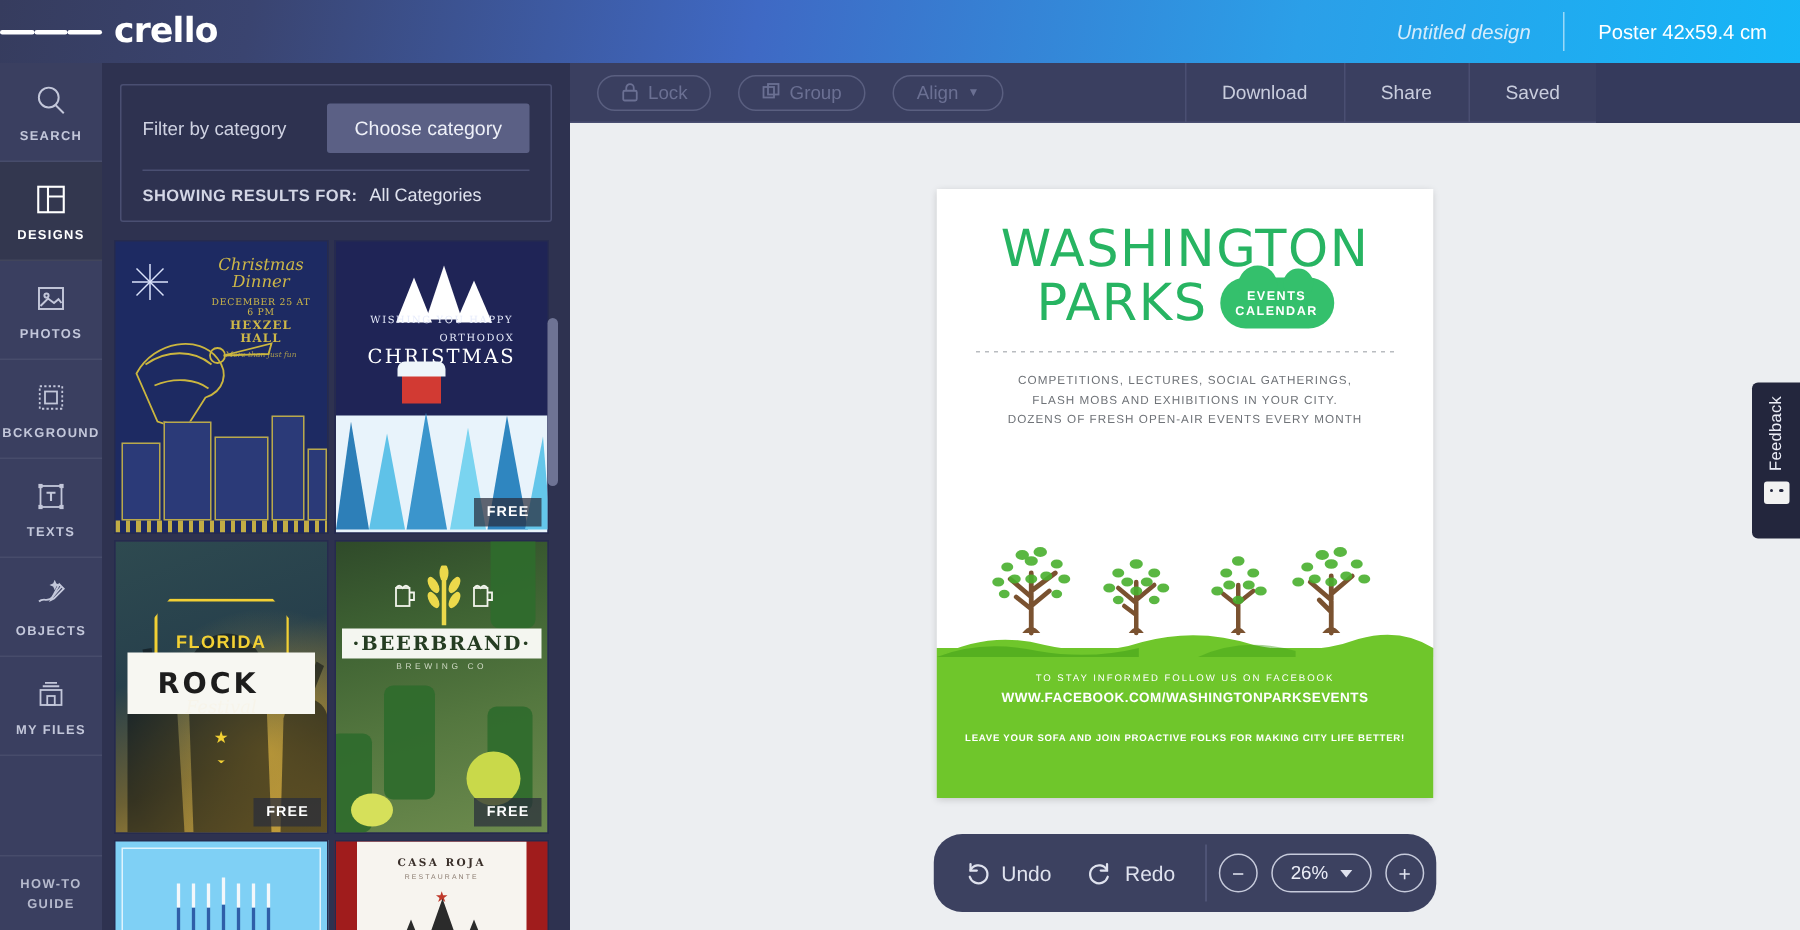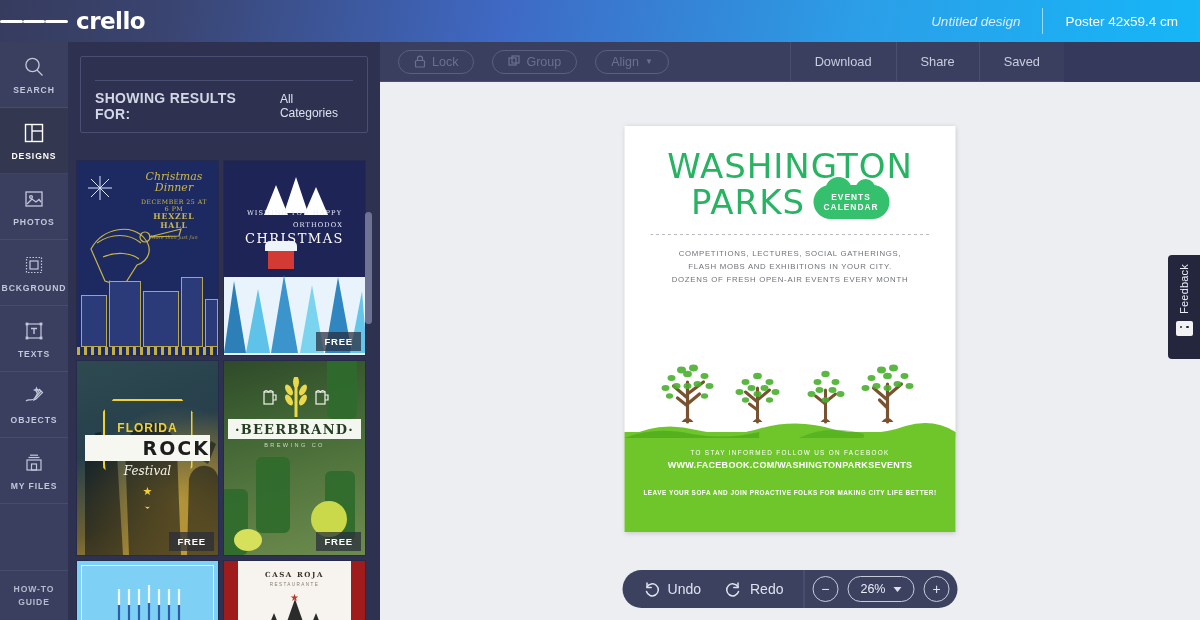--- a/index.html
+++ b/index.html
@@ -66,21 +66,21 @@
   }
   .filter-row { display: flex; align-items: center; justify-content: space-between; }
   .filter-label { color: #cfd2e2; font-size: 12.5px; }
   .choose-btn {
     background: #5b6085; color: #eef0f8; font-size: 13px; border: none;
     padding: 9px 18px; border-radius: 2px; cursor: pointer;
     font-family: "Liberation Sans", sans-serif; min-width: 135px;
   }
   .filter-sep { height: 1px; background: #4a4f72; margin: 11px 0 9px 0; }
   .showing-row { display: flex; align-items: baseline; gap: 8px; }
-  .showing-lbl { color: #d3d6e5; font-size: 14px; font-weight: bold; letter-spacing: .3px; }
+  .showing-lbl { color: #d3d6e5; font-size: 11px; font-weight: bold; letter-spacing: .3px; }
   .showing-val { color: #dfe2ee; font-size: 12px; }
 
   .grid {
     position: absolute; top: 118px; left: 8px; width: 296px; height: 460px;
     display: flex; flex-wrap: wrap; gap: 4px; overflow: hidden;
   }
   .card {
     width: 143px; height: 196px; position: relative; overflow: hidden;
     cursor: pointer; background: #1b2045; border: 1px solid #262b4e;
   }
@@ -115,22 +115,22 @@
 
   
   .c-rock { background: linear-gradient(160deg, #2e4a50 0%, #27404c 40%, #6b6034 72%, #c09a3a 100%); }
   .shield {
     position: absolute; top: 38px; left: 50%; transform: translateX(-50%);
     width: 90px; height: 110px; border: 2px solid #f2d034;
     border-radius: 6px 6px 45px 45px; clip-path: polygon(0 12%, 12% 0, 88% 0, 100% 12%, 100% 62%, 50% 100%, 0 62%);
   }
   .rock-florida { position: absolute; top: 60px; width: 100%; text-align: center; color: #f2d034; font-size: 12px; font-weight: bold; letter-spacing: 1px; }
   .rock-ribbon {
-    position: absolute; top: 74px; left: 8px; right: 8px; height: 26px; background: #f7f7f2;
-    display: flex; align-items: center; justify-content: flex-end; padding-left: 20px;
+    position: absolute; top: 74px; left: 8px; right: 8px; height: 41px; background: #f7f7f2;
+    display: flex; align-items: center; justify-content: flex-start; padding-left: 20px;
   }
   .rock-ribbon span { color: #1d1d1d; font-size: 19px; font-weight: bold; letter-spacing: 2px; font-family: "DejaVu Sans", sans-serif; }
   .rock-fest { position: absolute; top: 103px; width: 100%; text-align: center; color: #f7f4ea; font-size: 12px; font-style: italic; font-family: "DejaVu Serif", serif; }
 
   
   .c-beer { background: linear-gradient(165deg, #2f4a2a 0%, #3f6333 30%, #54773f 60%, #6d8b4e 100%); }
   .beer-ribbon {
     position: absolute; top: 58px; left: 4px; right: 4px; height: 20px; background: #f4f6f0;
     display: flex; align-items: center; justify-content: center;
   }
@@ -203,21 +203,21 @@
   }
   .p-green .hills { position: absolute; top: -14px; left: 0; width: 100%; height: 20px; }
   .pf { text-align: center; color: #fff; }
   .pf1 { font-size: 6.4px; letter-spacing: 1.3px; padding-top: 17px; }
   .pf2 { font-size: 9px; letter-spacing: .3px; font-weight: bold; padding-top: 4px; }
   .pf3 { font-size: 6.4px; letter-spacing: .5px; padding-top: 19px; font-weight: bold; }
 
   
   .bottombar {
     position: absolute; bottom: 12px; left: 50%; transform: translateX(-50%);
-    height: 38px; background: #3c4160; border-radius: 19px; display: flex;
+    height: 52px; background: #3c4160; border-radius: 19px; display: flex;
     align-items: center; padding: 0 8px; z-index: 12;
   }
   .bb-btn { display: flex; align-items: center; gap: 7px; color: #dfe2ee; font-size: 14px; padding: 0 12px; cursor: pointer; }
   .bb-div { width: 1px; height: 38px; background: #565b7d; margin: 0 8px; }
   .bb-ico { width: 26px; height: 26px; border: 1.6px solid #c6cadb; border-radius: 50%; display: flex; align-items: center; justify-content: center; cursor: pointer; }
   .bb-ico i { color: #dfe2ee; font-style: normal; font-size: 14px; line-height: 1; }
   .zoomsel {
     display: flex; align-items: center; gap: 8px; border: 1.4px solid #c6cadb;
     border-radius: 14px; height: 26px; padding: 0 12px; margin: 0 9px; cursor: pointer;
   }
@@ -346,20 +346,24 @@
 
     <div class="rail-bottom">
       <div>HOW-TO</div>
       <div>GUIDE</div>
     </div>
   </div>
 
   <div class="panel">
 
     <div class="filter-box">
+      <div class="filter-row">
+        <div class="filter-label">Filter by category</div>
+        <button class="choose-btn">Choose category</button>
+      </div>
       <div class="filter-sep"></div>
       <div class="showing-row">
         <div class="showing-lbl">SHOWING RESULTS FOR:</div>
         <div class="showing-val">All Categories</div>
       </div>
     </div>
 
     <div class="grid">
 
       <div class="card c-xmas">

